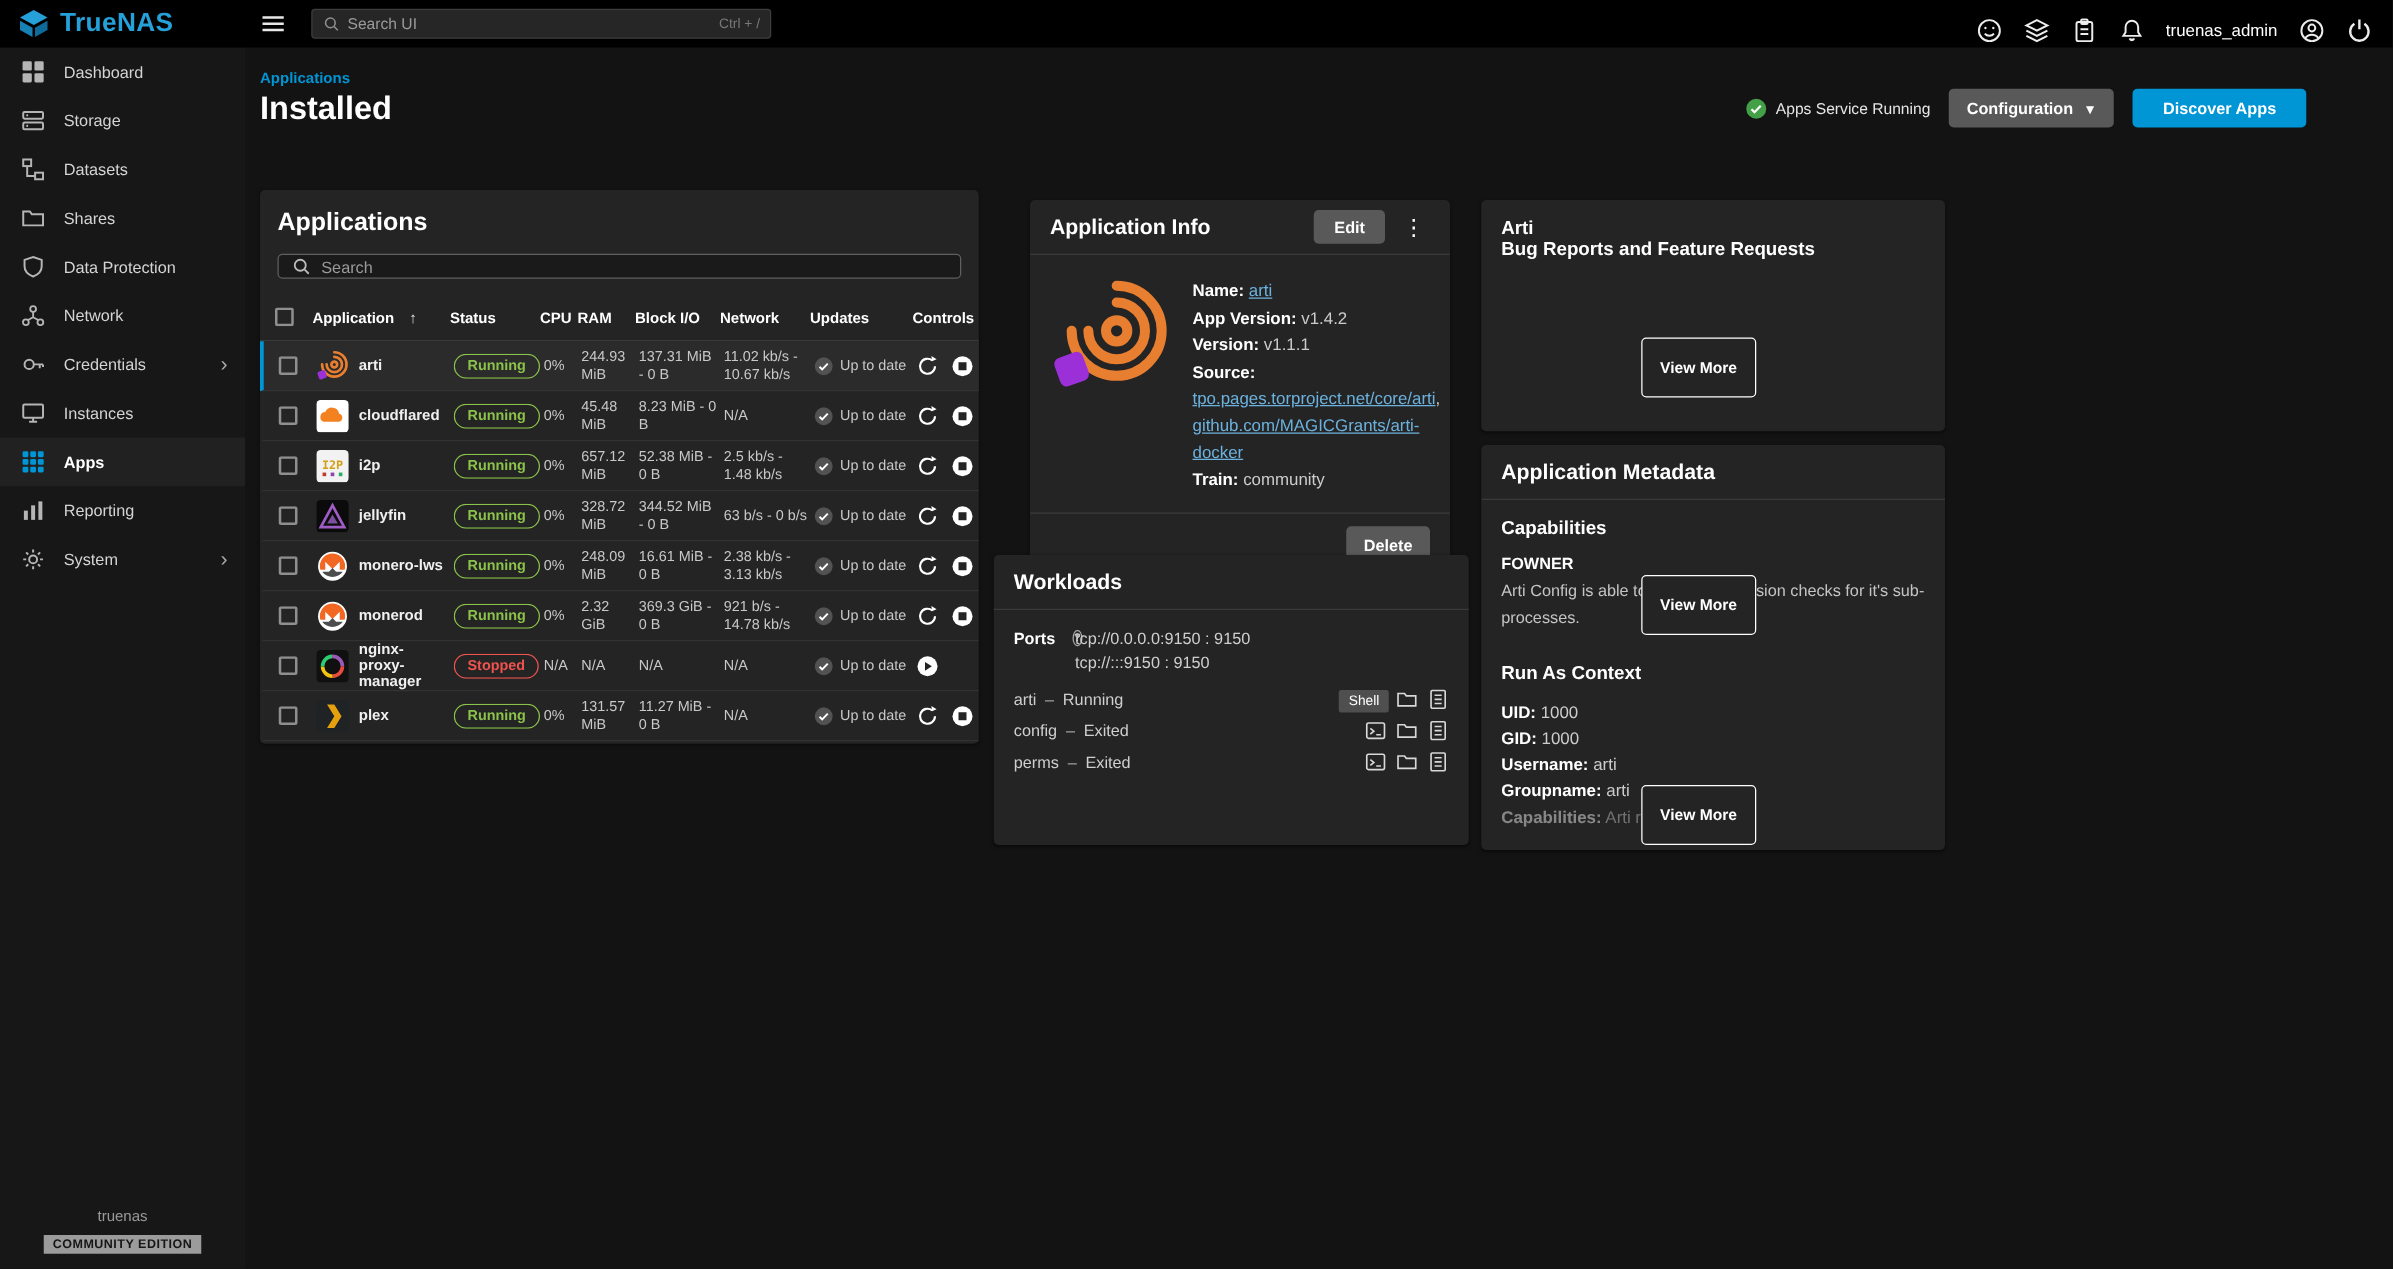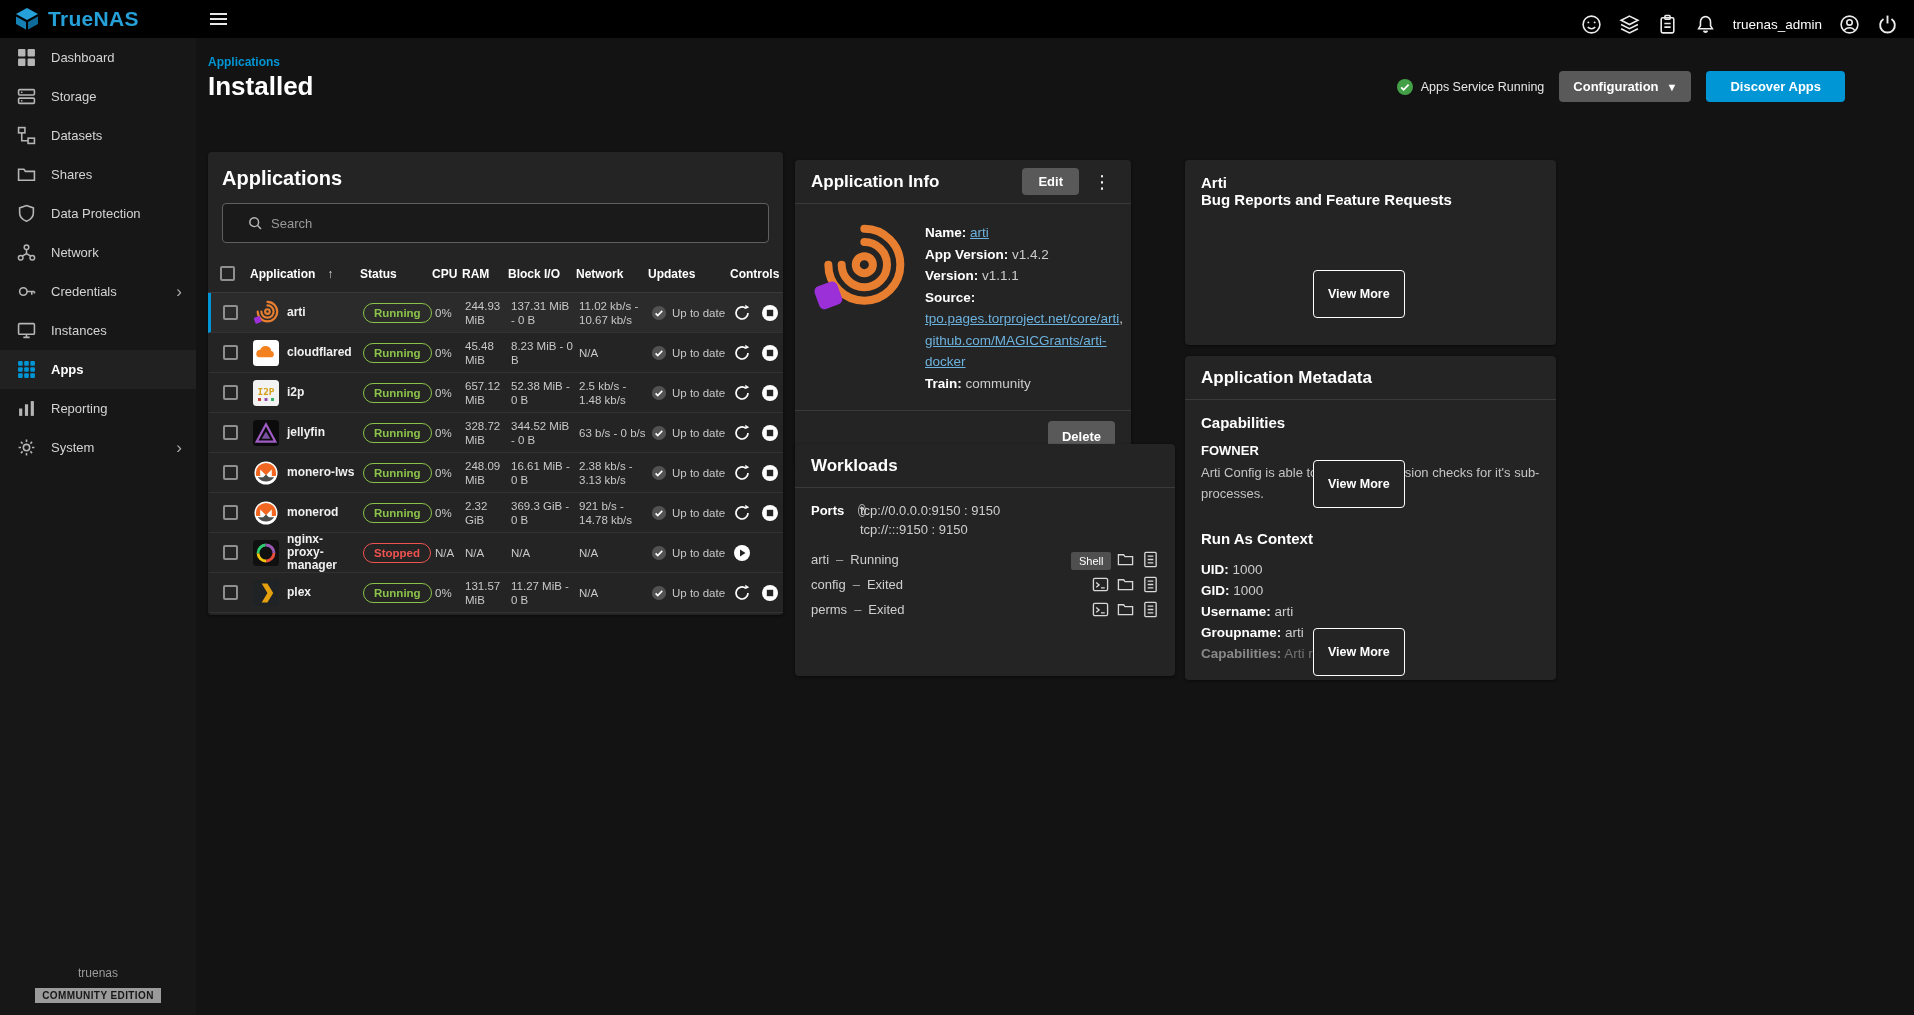--- a/index.html
+++ b/index.html
@@ -57,22 +57,22 @@
   .caret { font-size:11px; margin-left:8px; }
 
   .card { position:absolute; background:#242424; border-radius:4px; box-shadow:0 1px 3px rgba(0,0,0,.5); }
   .card-head { height:44px; display:flex; align-items:center; padding:0 16px;
     border-bottom:1px solid #3a3a3a; }
   .card-title { color:#fff; font-size:17px; font-weight:bold; }
 
   
   .apps-card { left:12px; top:114px; width:575px; padding-bottom:2px; }
   .apps-heading { color:#fff; font-size:20px; font-weight:bold; padding:15px 14px 13px; }
-  .table-search { margin:0 14px 12px; height:40px; background:#1a1a1a; border:1px solid #5f5f5f;
-    border-radius:4px; display:flex; align-items:center; padding:0 24px; }
+  .table-search { margin:0 14px 12px; height:20px; background:#1a1a1a; border:1px solid #5f5f5f;
+    border-radius:4px; display:flex; align-items:center; padding:0 10px; }
   .table-search svg { width:16px; height:16px; color:#bbb; flex:none; }
   .table-search input { flex:1; background:transparent; border:none; outline:none; color:#ddd;
     font-size:13px; margin-left:8px; font-family:inherit; }
   .table-search input::placeholder { color:#9a9a9a; }
   .row { display:grid; grid-template-columns:42px 110px 72px 30px 46px 68px 72px 82px 53px;
     align-items:center; }
   .thead { height:38px; border-bottom:1px solid #3a3a3a; color:#fff; font-size:12px; font-weight:bold; }
   .cell { padding-right:4px; overflow:hidden; }
   .c-check { display:flex; justify-content:center; }
   .checkbox { width:15px; height:15px; border:2px solid #8f8f8f; border-radius:2px; cursor:pointer; }
@@ -88,21 +88,21 @@
     font-weight:bold; border:1.5px solid; }
   .status-pill.running { color:#8bc34a; border-color:#8bc34a; }
   .status-pill.stopped { color:#ef5350; border-color:#ef5350; }
   .c-upd { display:flex; align-items:center; gap:5px; font-size:11.5px; }
   .c-upd svg { width:16px; height:16px; flex:none; }
   .c-ctl { display:flex; align-items:center; gap:10px; }
   .ctl { width:18px; height:18px; color:#fff; cursor:pointer; display:flex; }
   .ctl svg { width:18px; height:18px; }
 
   
-  .info-card { left:599px; top:122px; width:336px; }
+  .info-card { left:628px; top:122px; width:336px; }
   .info-head-actions { margin-left:auto; display:flex; align-items:center; gap:10px; }
   .kebab { color:#fff; font-size:18px; cursor:pointer; padding:0 4px; }
   .info-body { display:flex; padding:18px 16px 16px; gap:14px; }
   .info-app-icon { width:100px; flex:none; }
   .info-app-icon svg { width:96px; height:96px; }
   .info-fields { font-size:13.5px; line-height:21.5px; color:#ccc; }
   .info-fields b { color:#fff; }
   a.lnk { color:#6cb2de; text-decoration:underline; cursor:pointer; }
   .info-foot { border-top:1px solid #3a3a3a; padding:10px 16px; text-align:right; }
 
@@ -155,20 +155,28 @@
         <path d="M2 9.5V17l10 5.5v-7.4z" fill="#1581b5"></path>
         <path d="M24 9.5V17l-10 5.5v-7.4z" fill="#0d6a99"></path>
       </svg>
     <span class="brand-name">TrueNAS</span>
   </div>
   <div class="burger">
       <div></div>
       <div></div>
       <div></div>
     </div>
+  <div class="top-search">
+    <svg viewBox="0 0 20 20" fill="none" stroke="currentColor" stroke-width="1.8">
+        <circle cx="9" cy="9" r="5.5"></circle>
+        <line x1="13.2" y1="13.2" x2="17.5" y2="17.5"></line>
+      </svg>
+    <input placeholder="Search UI" style="">
+    <span class="shortcut">Ctrl + /</span>
+  </div>
   <div class="top-right">
     <span class="tb-icon">
         <svg viewBox="0 0 20 20" fill="none" stroke="currentColor" stroke-width="1.5">
           <circle cx="10" cy="10" r="8"></circle>
           <circle cx="7" cy="8" r="0.9" fill="currentColor" stroke="none"></circle>
           <circle cx="13" cy="8" r="0.9" fill="currentColor" stroke="none"></circle>
           <path d="M6.5 12.3a4.5 4.5 0 0 0 7 0"></path>
         </svg>
       </span>
     <span class="tb-icon">

